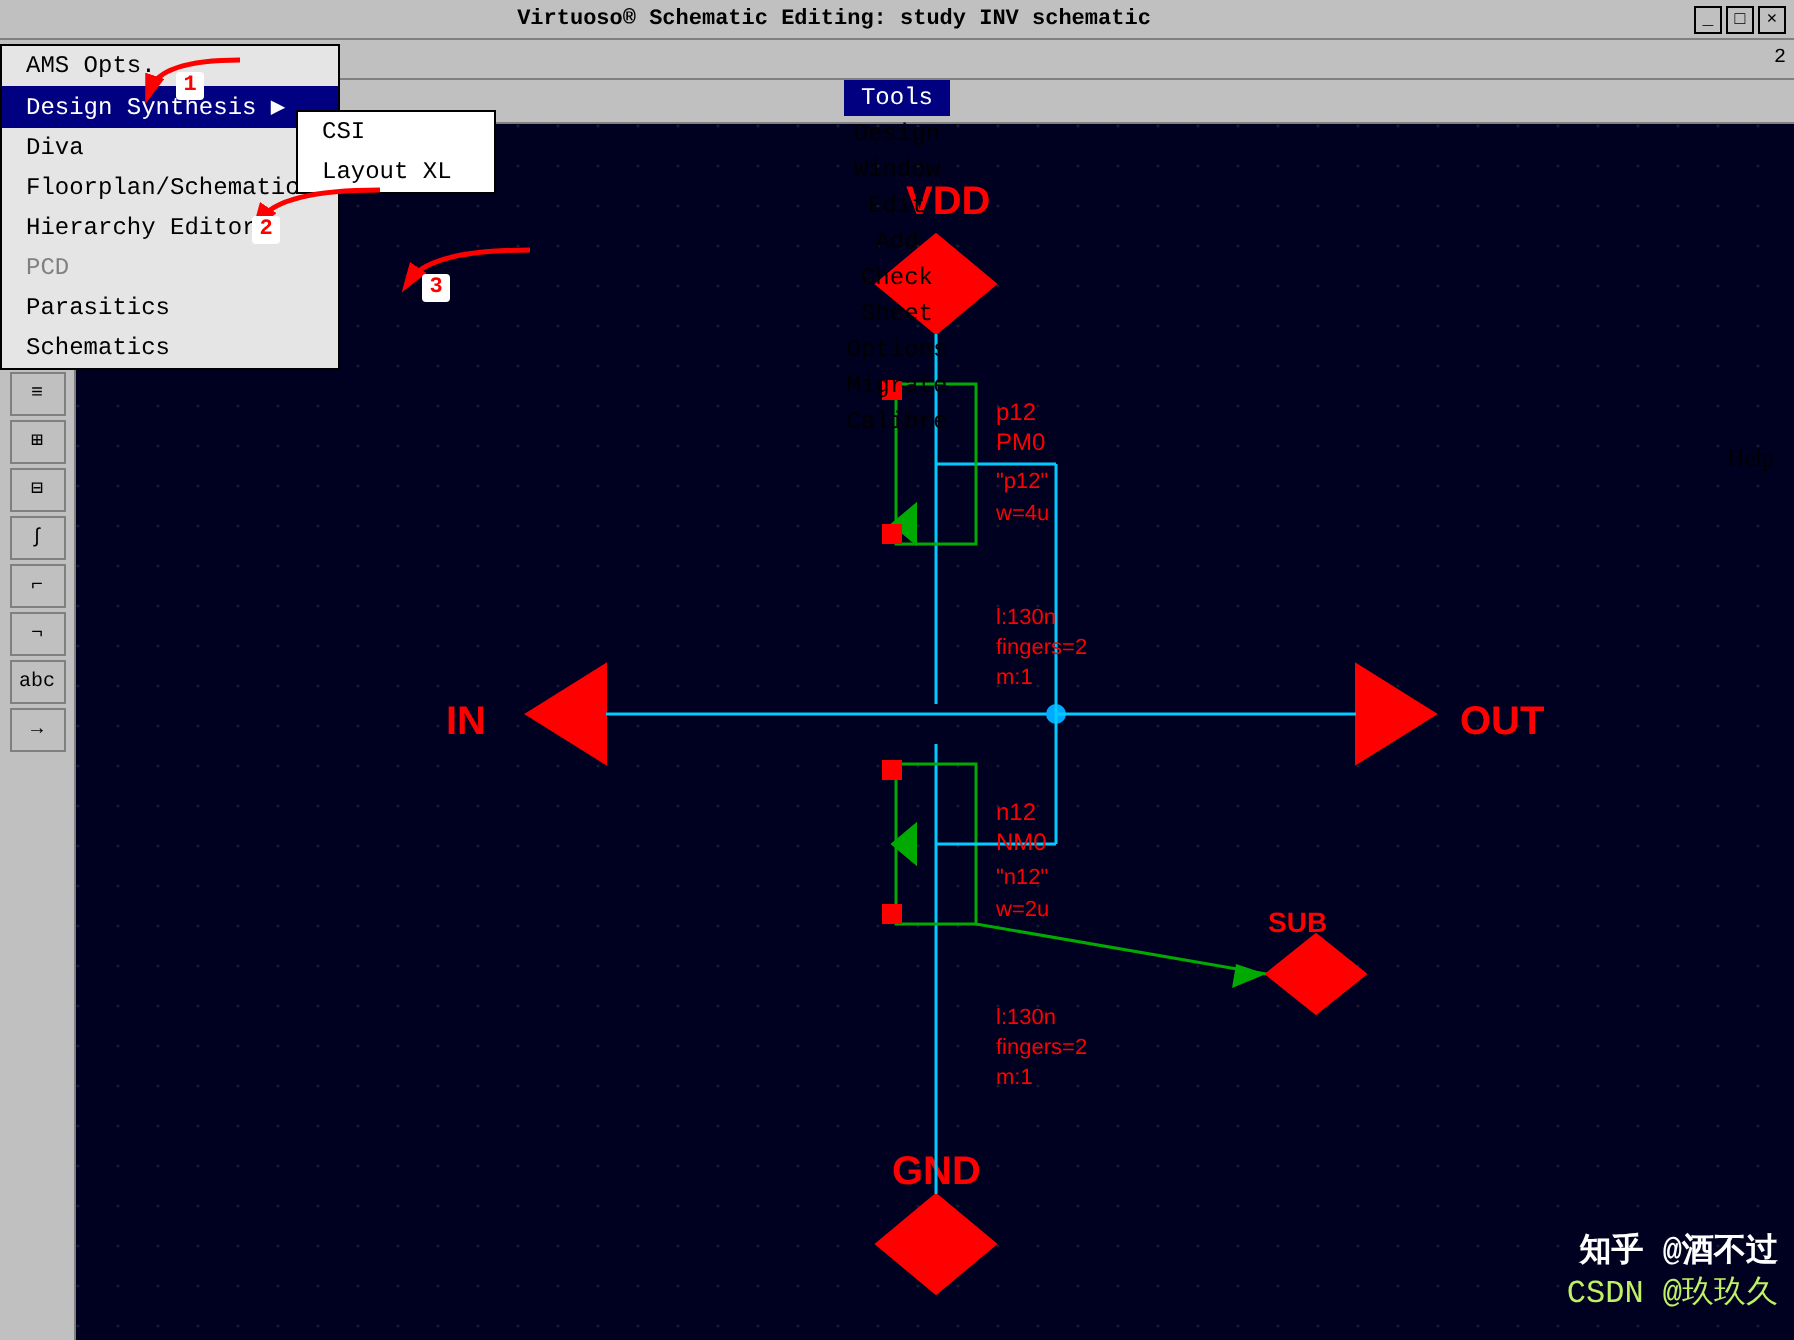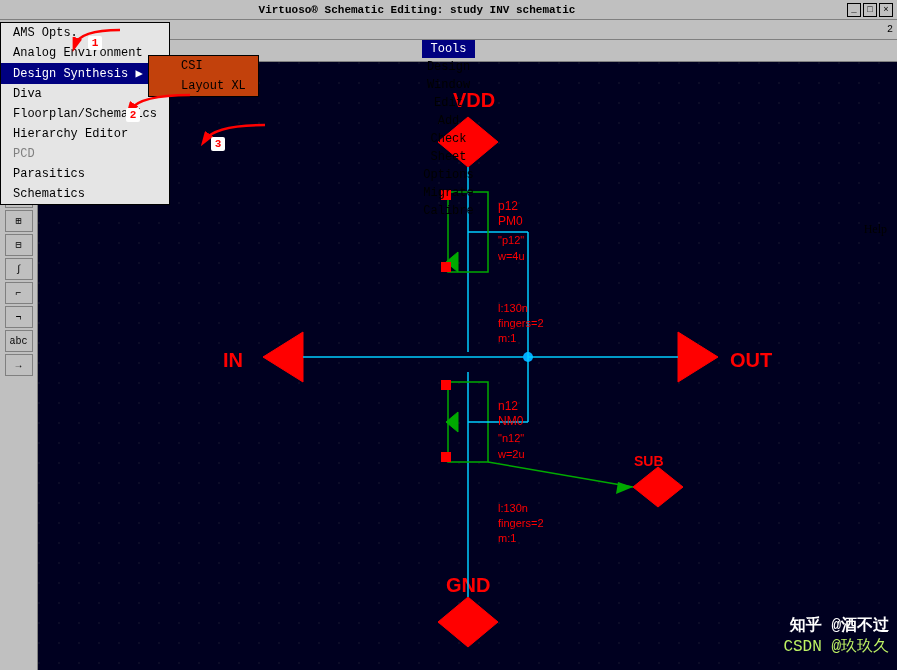--- a/index.html
+++ b/index.html
@@ -113,25 +113,24 @@
     .dropdown-item.has-submenu.active {
       background: #000080;
       color: #fff;
     }
 
     
     #design-synthesis-submenu {
       position: absolute;
       top: 55px;
       left: 148px;
-      background: #c2410c;
+      background: #ffffff;
       border: 1px solid #000;
       z-index: 300;
       min-width: 100px;
-      padding-left: 20px;
     }
 
     
     .num-badge {
       position: absolute;
       background: #fff;
       color: red;
       font-weight: bold;
       font-size: 11px;
       width: 14px;
@@ -234,21 +233,20 @@
   <div class="menu-item">Check</div>
   <div class="menu-item">Sheet</div>
   <div class="menu-item">Options</div>
   <div class="menu-item">Migrate</div>
   <div class="menu-item">Calibre</div>
   <div class="menu-item menu-help">Help</div>
 </div>
 
 <div id="tools-dropdown">
   <div class="dropdown-item">AMS Opts.</div>
-  <div class="dropdown-item">Analog Environment</div>
   <div class="dropdown-item has-submenu active">Design Synthesis ▶</div>
   <div class="dropdown-item">Diva</div>
   <div class="dropdown-item">Floorplan/Schematics</div>
   <div class="dropdown-item">Hierarchy Editor</div>
   <div class="dropdown-item disabled">PCD</div>
   <div class="dropdown-item">Parasitics</div>
   <div class="dropdown-item">Schematics</div>
 </div>
 
 <div id="design-synthesis-submenu">

